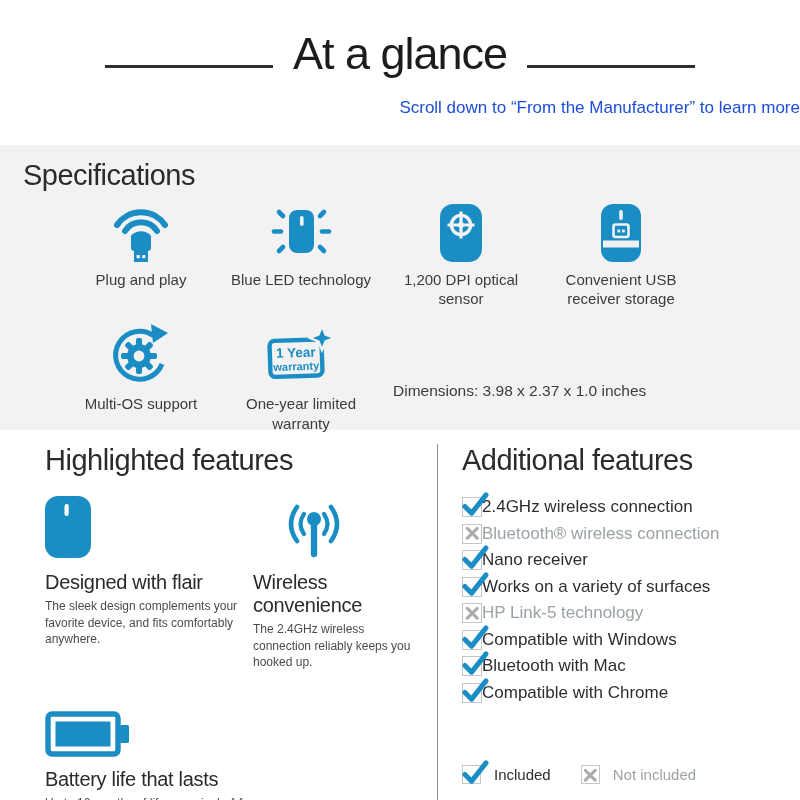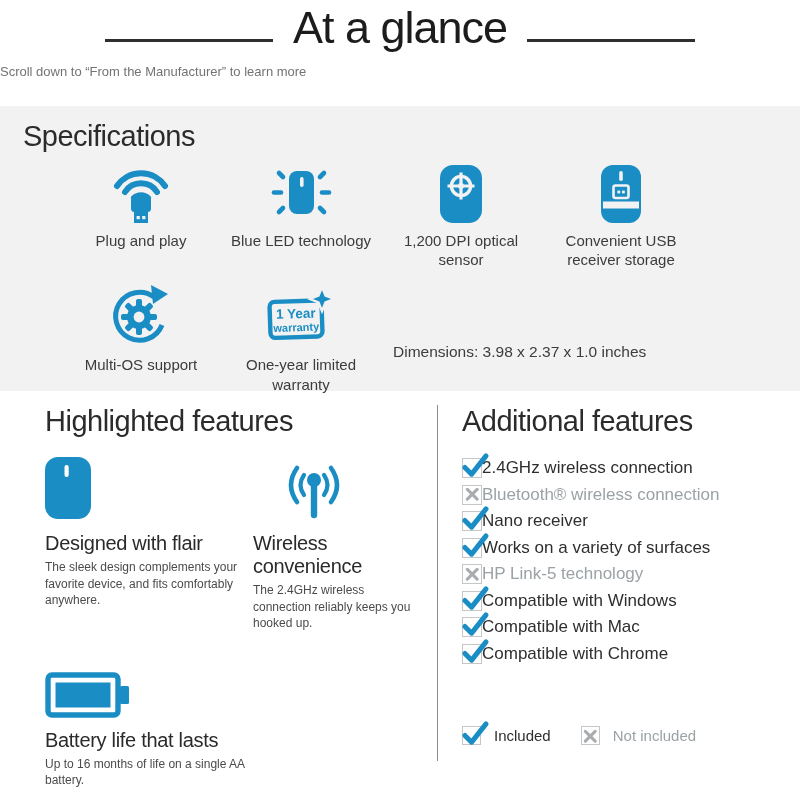--- a/index.html
+++ b/index.html
@@ -1,24 +1,24 @@
 <!DOCTYPE html>
 <html><head>
 <meta charset="utf-8">
 <style>
   * { box-sizing: border-box; margin: 0; padding: 0; }
   html, body { width: 800px; height: 800px; overflow: hidden; background: #ffffff; }
   body { font-family: "Liberation Sans", sans-serif; color: #2e2e2e; }
 
   
-  .header { padding-top: 2px; text-align: left; }
+  .header { padding-top: 28px; text-align: right; }
   .title-row { display: flex; align-items: center; justify-content: center; gap: 20px; }
   .title-line { width: 168px; height: 3px; background: #2f2f2f; margin-top: 24px; }
   .page-title { font-size: 45px; font-weight: 400; letter-spacing: -1px; color: #1c1c1c; }
-  .subtitle { margin-top: 10px; font-size: 13px; color: #737373; }
+  .subtitle { margin-top: 18px; font-size: 17px; color: #1d4ed8; }
 
   
   .specs { background: #f2f2f3; margin-top: 27px; padding: 14px 45px 20px 23px; height: 285px; }
   .section-h { font-size: 29px; font-weight: 400; color: #2b2b2b; letter-spacing: -0.5px; }
   .spec-grid { display: grid; grid-template-columns: repeat(4, 160px); margin: 6px 0 0 38px; }
   .spec-item { display: flex; flex-direction: column; align-items: center; }
   .spec-icon { height: 64px; display: flex; align-items: flex-end; justify-content: center; }
   .spec-label { margin-top: 8px; font-size: 15px; color: #3c3c3c; text-align: center; line-height: 1.28; }
   .spec-grid.row2 { margin-top: 14px; }
   .dim-cell { grid-column: 3 / 5; align-self: center; font-size: 15.5px; color: #3c3c3c; padding-left: 12px; margin-top: 26px; }
@@ -285,21 +285,21 @@
             </span>
     <span class="check-label">Compatible with Windows</span>
   </div>
 
   <div class="check-item included">
     <span class="cbox">
               <svg class="ck" viewBox="0 0 26 26">
                 <use href="#glyph-check"></use>
               </svg>
             </span>
-    <span class="check-label">Compatible with Mac</span>
+    <span class="check-label">Bluetooth with Mac</span>
   </div>
 
   <div class="check-item included">
     <span class="cbox">
               <svg class="ck" viewBox="0 0 26 26">
                 <use href="#glyph-check"></use>
               </svg>
             </span>
     <span class="check-label">Compatible with Chrome</span>
   </div>

